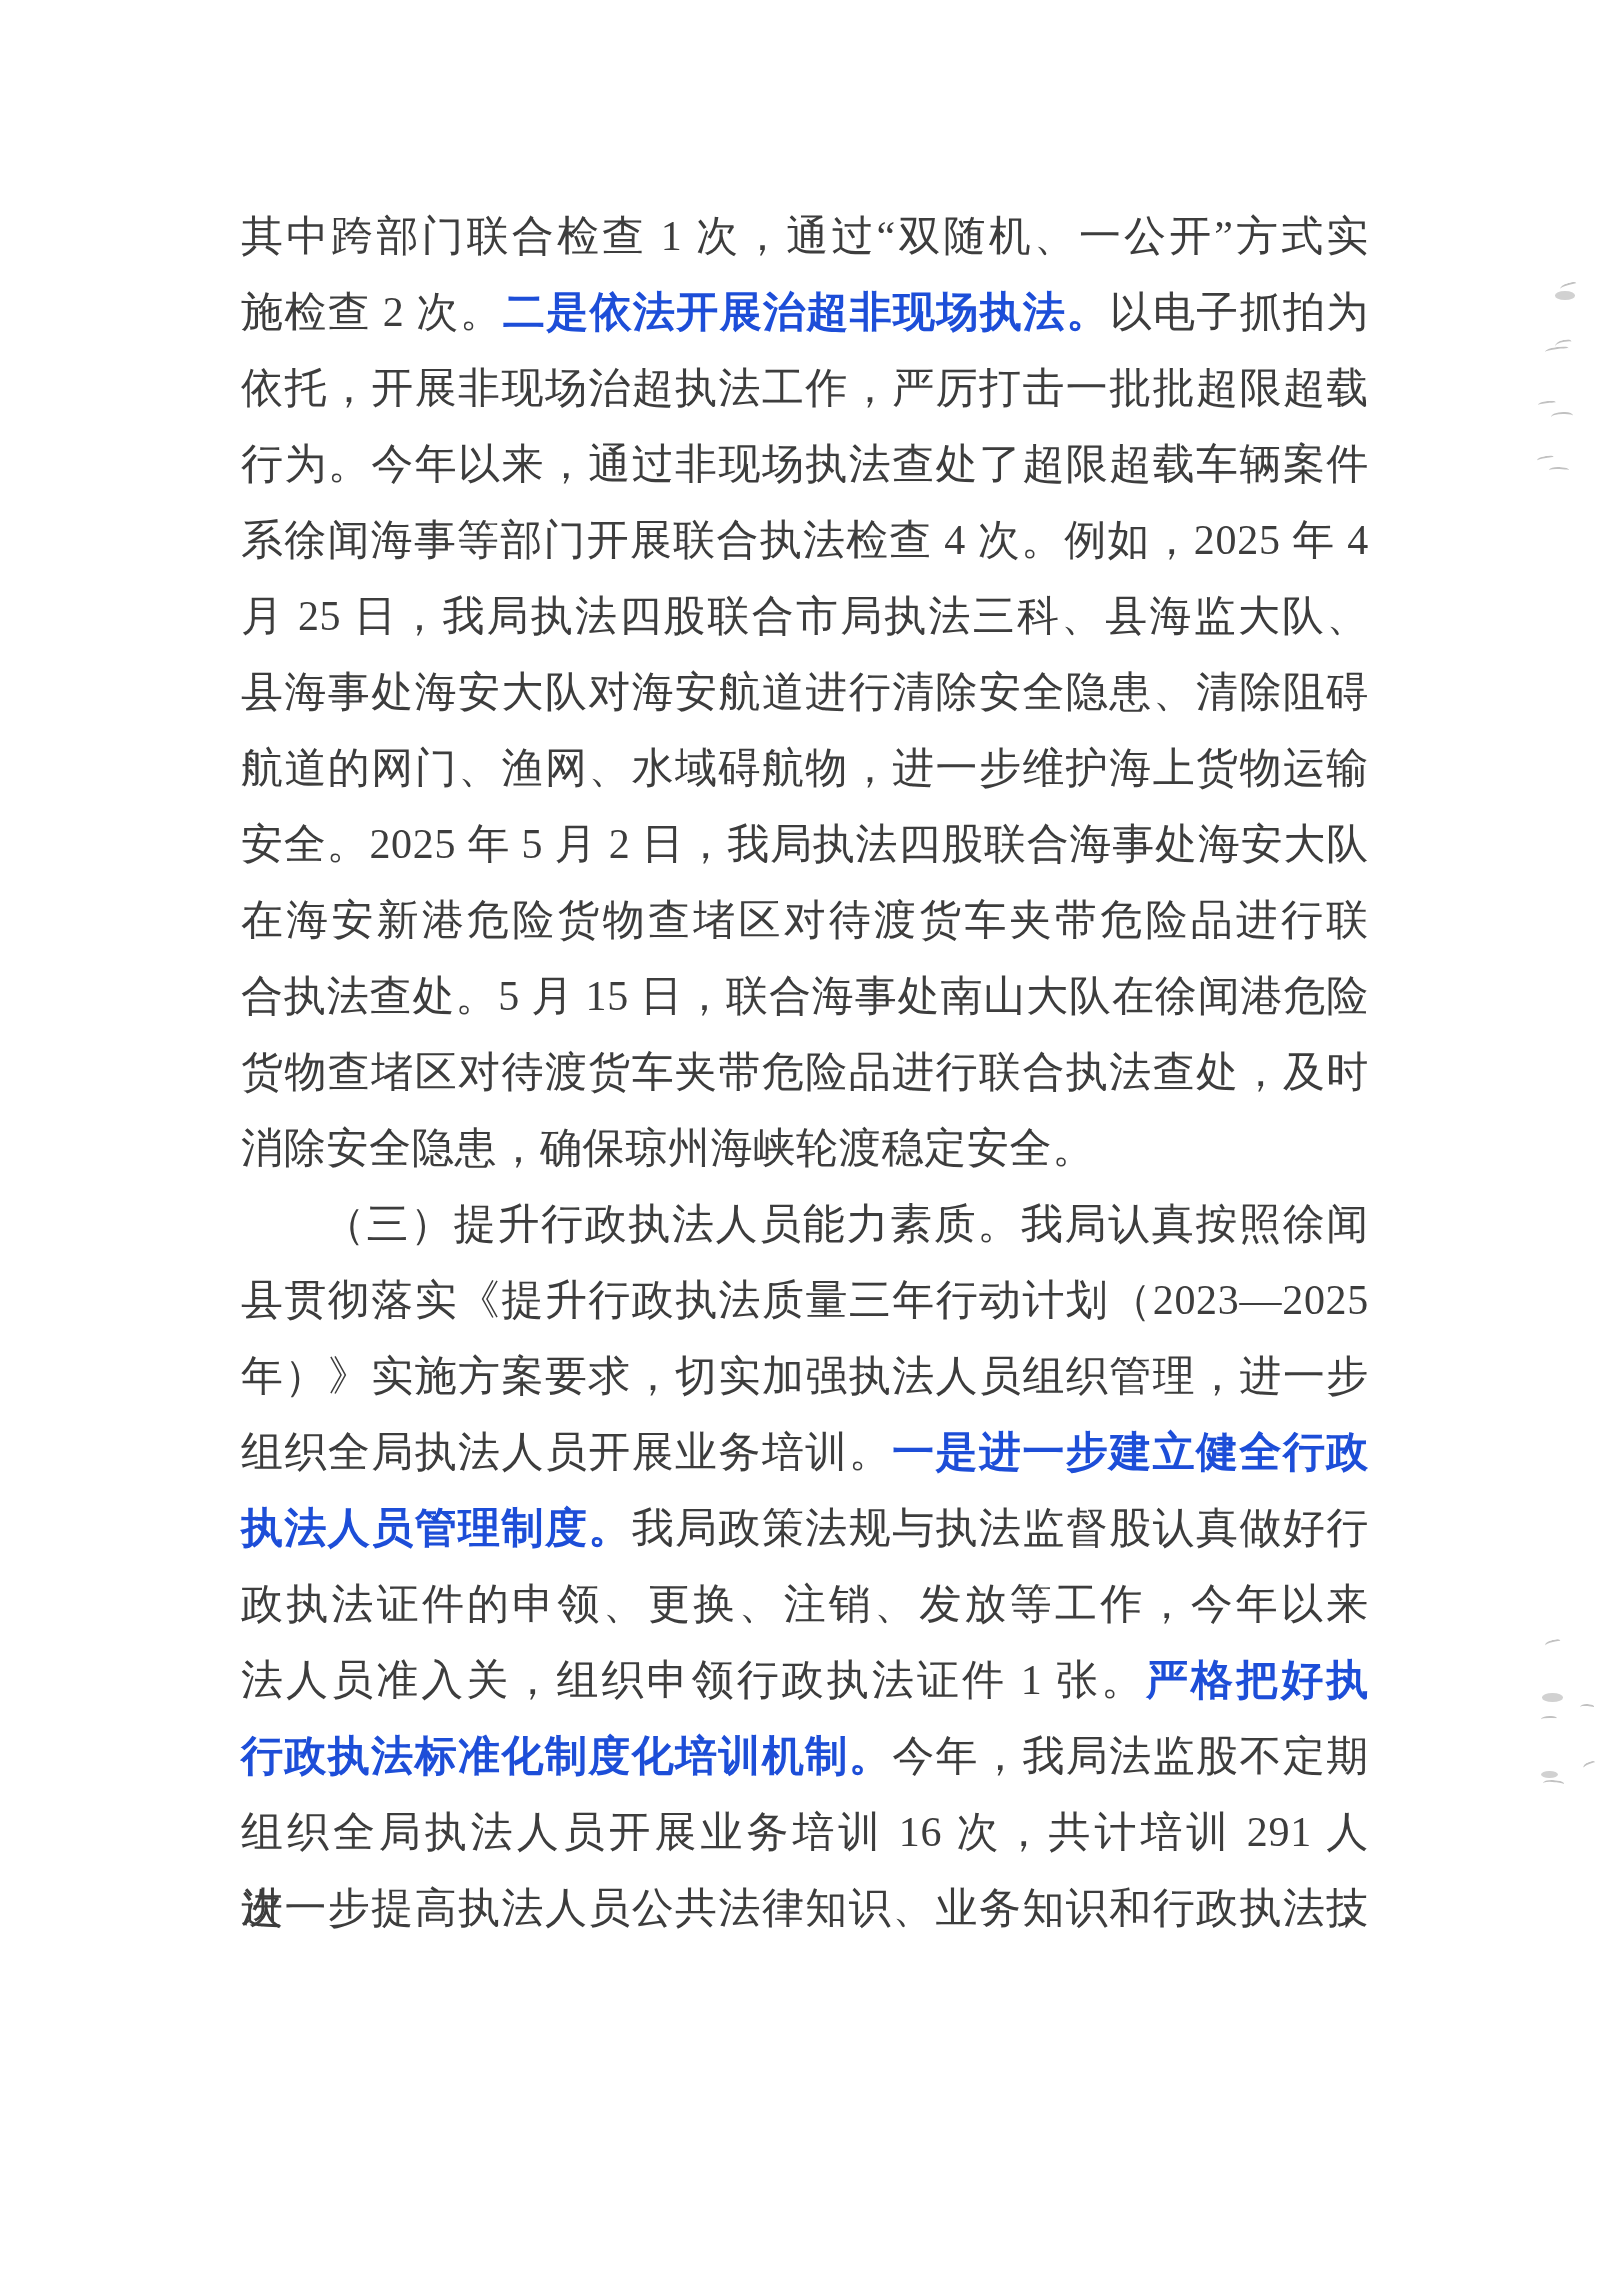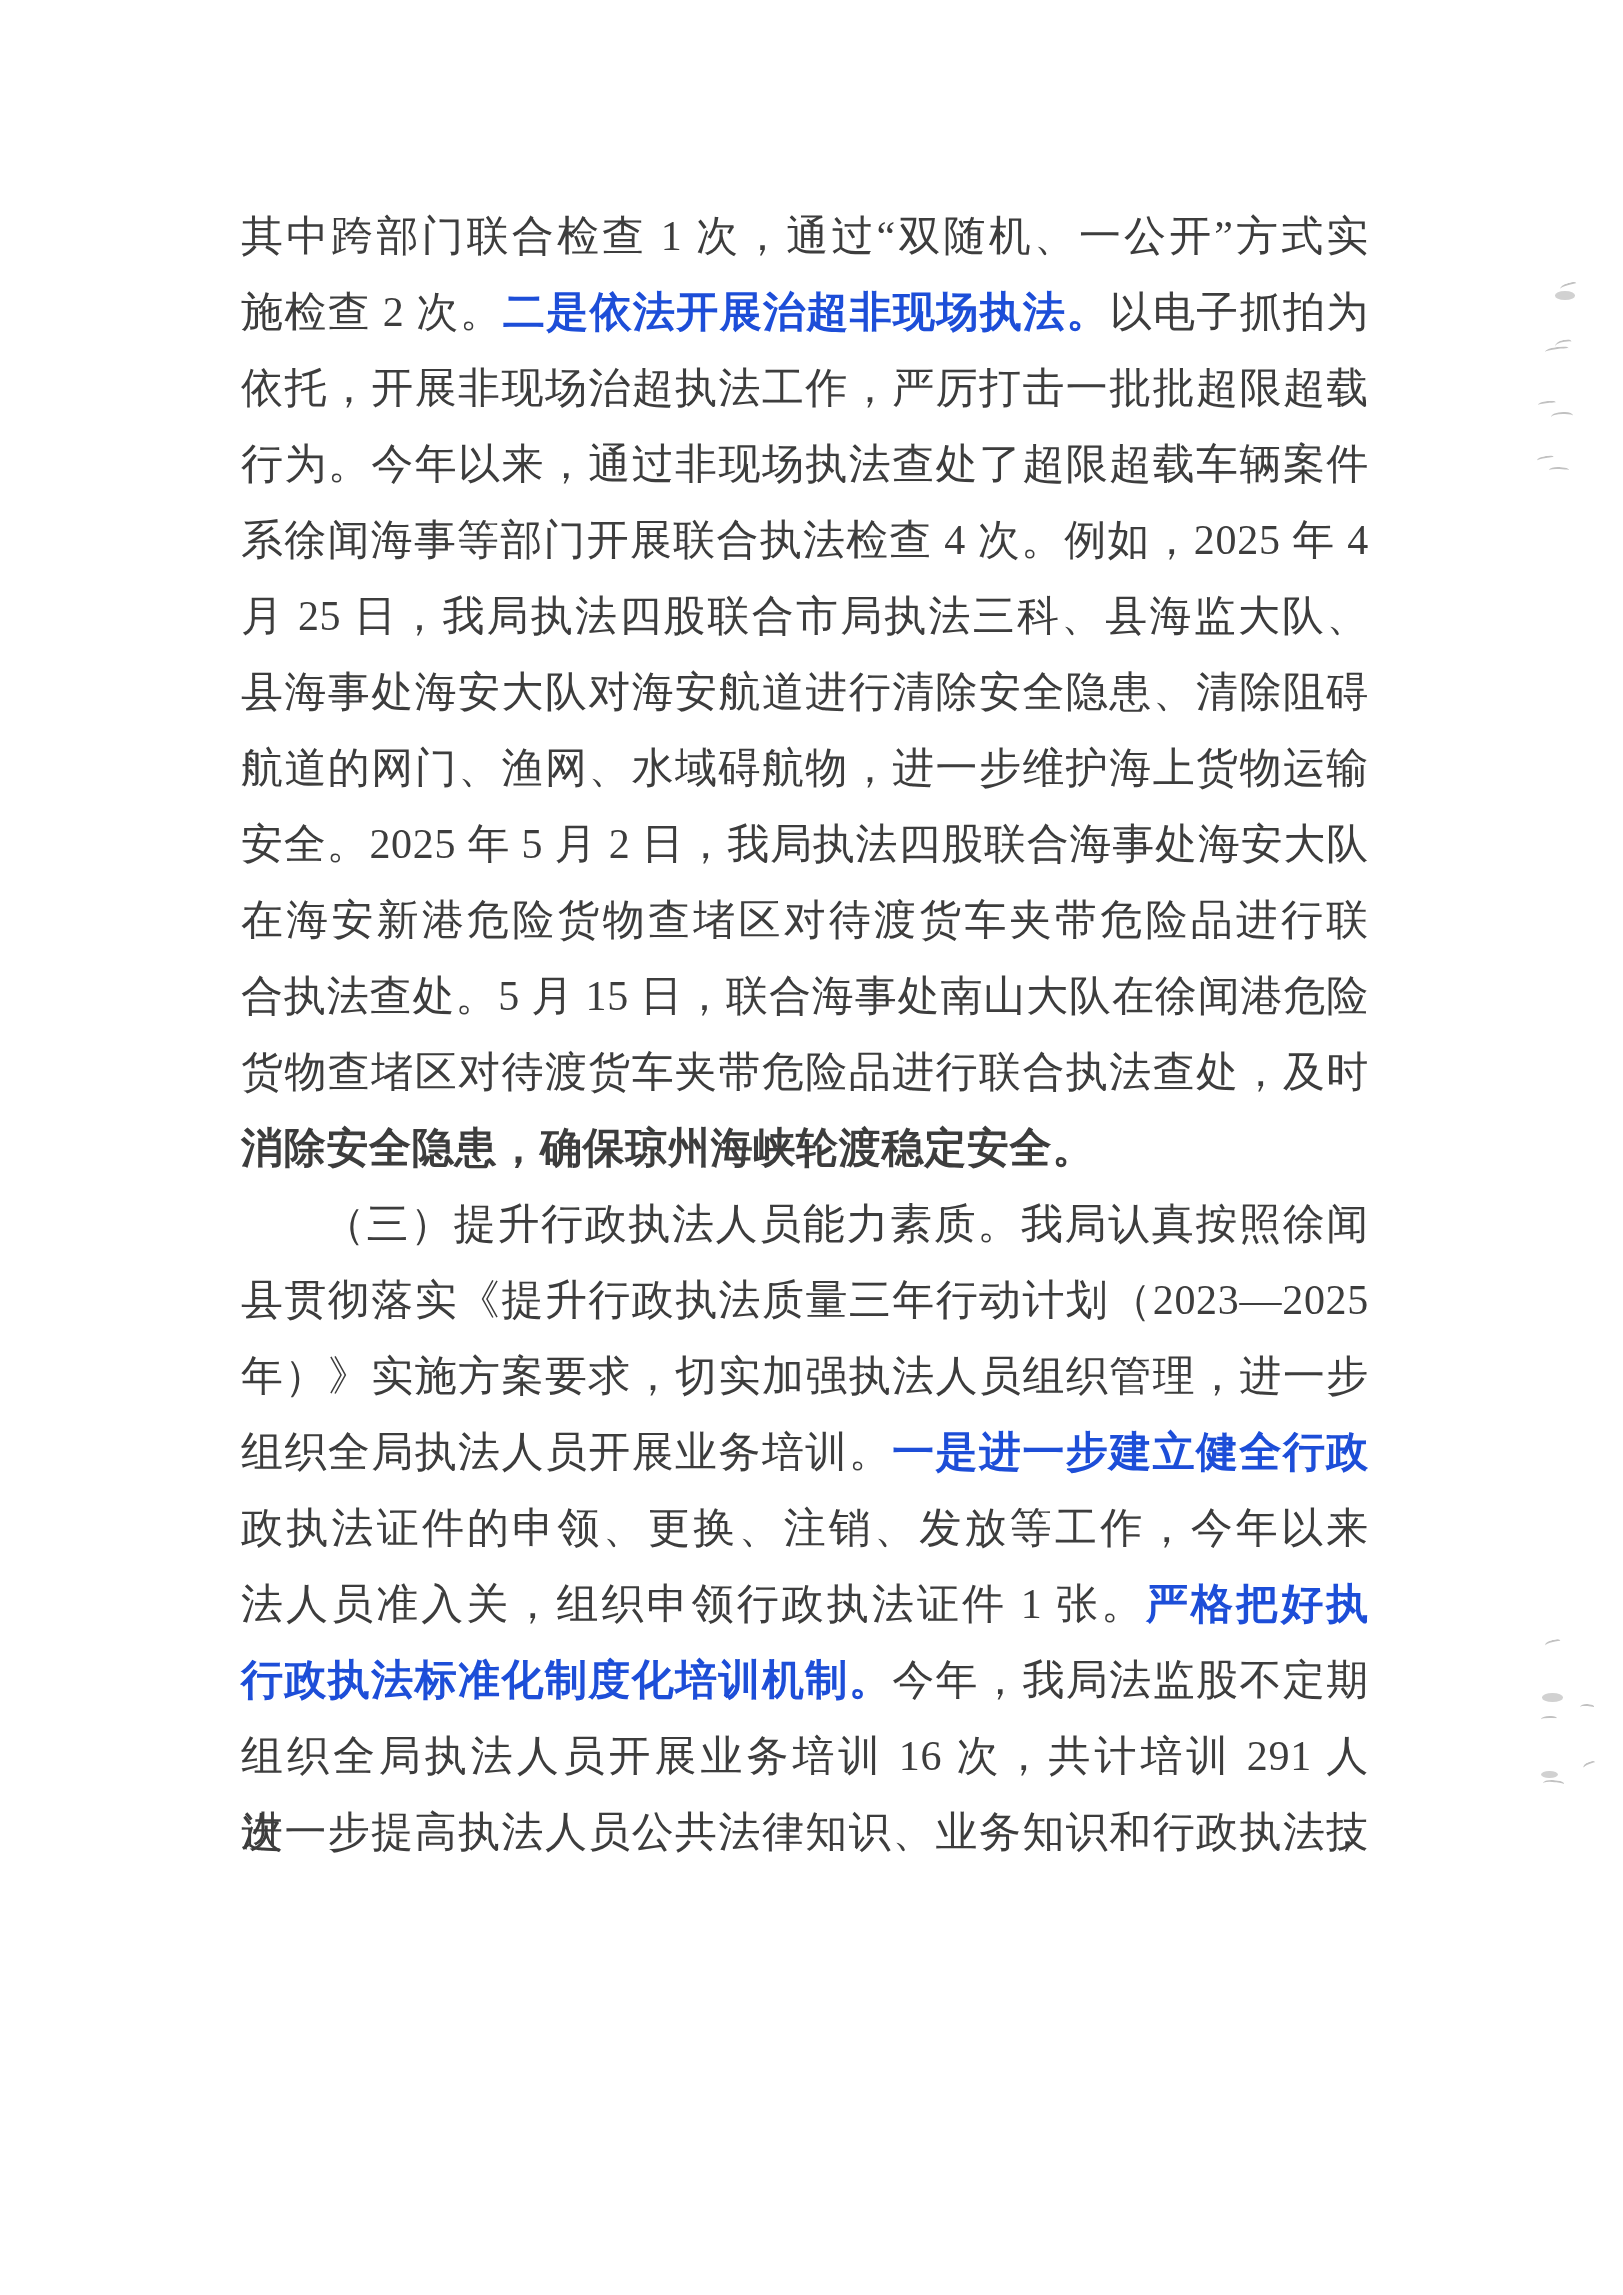--- a/index.html
+++ b/index.html
@@ -26,21 +26,20 @@
     letter-spacing: 0.7px;
   }
   .line {
     text-align: justify;
     text-align-last: justify;
     white-space: normal;
     height: 76px;
   }
   .line.para-end {
     text-align-last: left;
-    font-weight: bold;
   }
   .line.indent {
     text-indent: 82px;
   }
   .b {
     font-weight: bold;
     color: #1d4ed8;
   }
   .footer {
     position: absolute;
@@ -83,20 +82,21 @@
     <div class="line"><span>航道的网门、渔网、水域碍航物，进一步维护海上货物运输</span></div>
     <div class="line"><span>安全。2025 年 5 月 2 日，我局执法四股联合海事处海安大队</span></div>
     <div class="line"><span>在海安新港危险货物查堵区对待渡货车夹带危险品进行联</span></div>
     <div class="line"><span>合执法查处。5 月 15 日，联合海事处南山大队在徐闻港危险</span></div>
     <div class="line"><span>货物查堵区对待渡货车夹带危险品进行联合执法查处，及时</span></div>
     <div class="line para-end"><span>消除安全隐患，确保琼州海峡轮渡稳定安全。</span></div>
     <div class="line indent"><span>（三）提升行政执法人员能力素质。我局认真按照徐闻</span></div>
     <div class="line"><span>县贯彻落实《提升行政执法质量三年行动计划（2023—2025</span></div>
     <div class="line"><span>年）》实施方案要求，切实加强执法人员组织管理，进一步</span></div>
     <div class="line"><span>组织全局执法人员开展业务培训。</span><span class="b">一是进一步建立健全行政</span></div>
+    <div class="line"><span class="b">执法人员管理制度。</span><span>我局政策法规与执法监督股认真做好行</span></div>
     <div class="line"><span>政执法证件的申领、更换、注销、发放等工作，今年以来</span></div>
     <div class="line"><span>法人员准入关，组织申领行政执法证件 1 张。</span><span class="b">严格把好执</span></div>
     <div class="line"><span class="b">行政执法标准化制度化培训机制。</span><span>今年，我局法监股不定期</span></div>
     <div class="line"><span>组织全局执法人员开展业务培训 16 次，共计培训 291 人次，</span></div>
     <div class="line"><span>进一步提高执法人员公共法律知识、业务知识和行政执法技</span></div>
   </div>
 
   <div class="footer">
     <span>第 10 页 共 15 页</span>
   </div>

